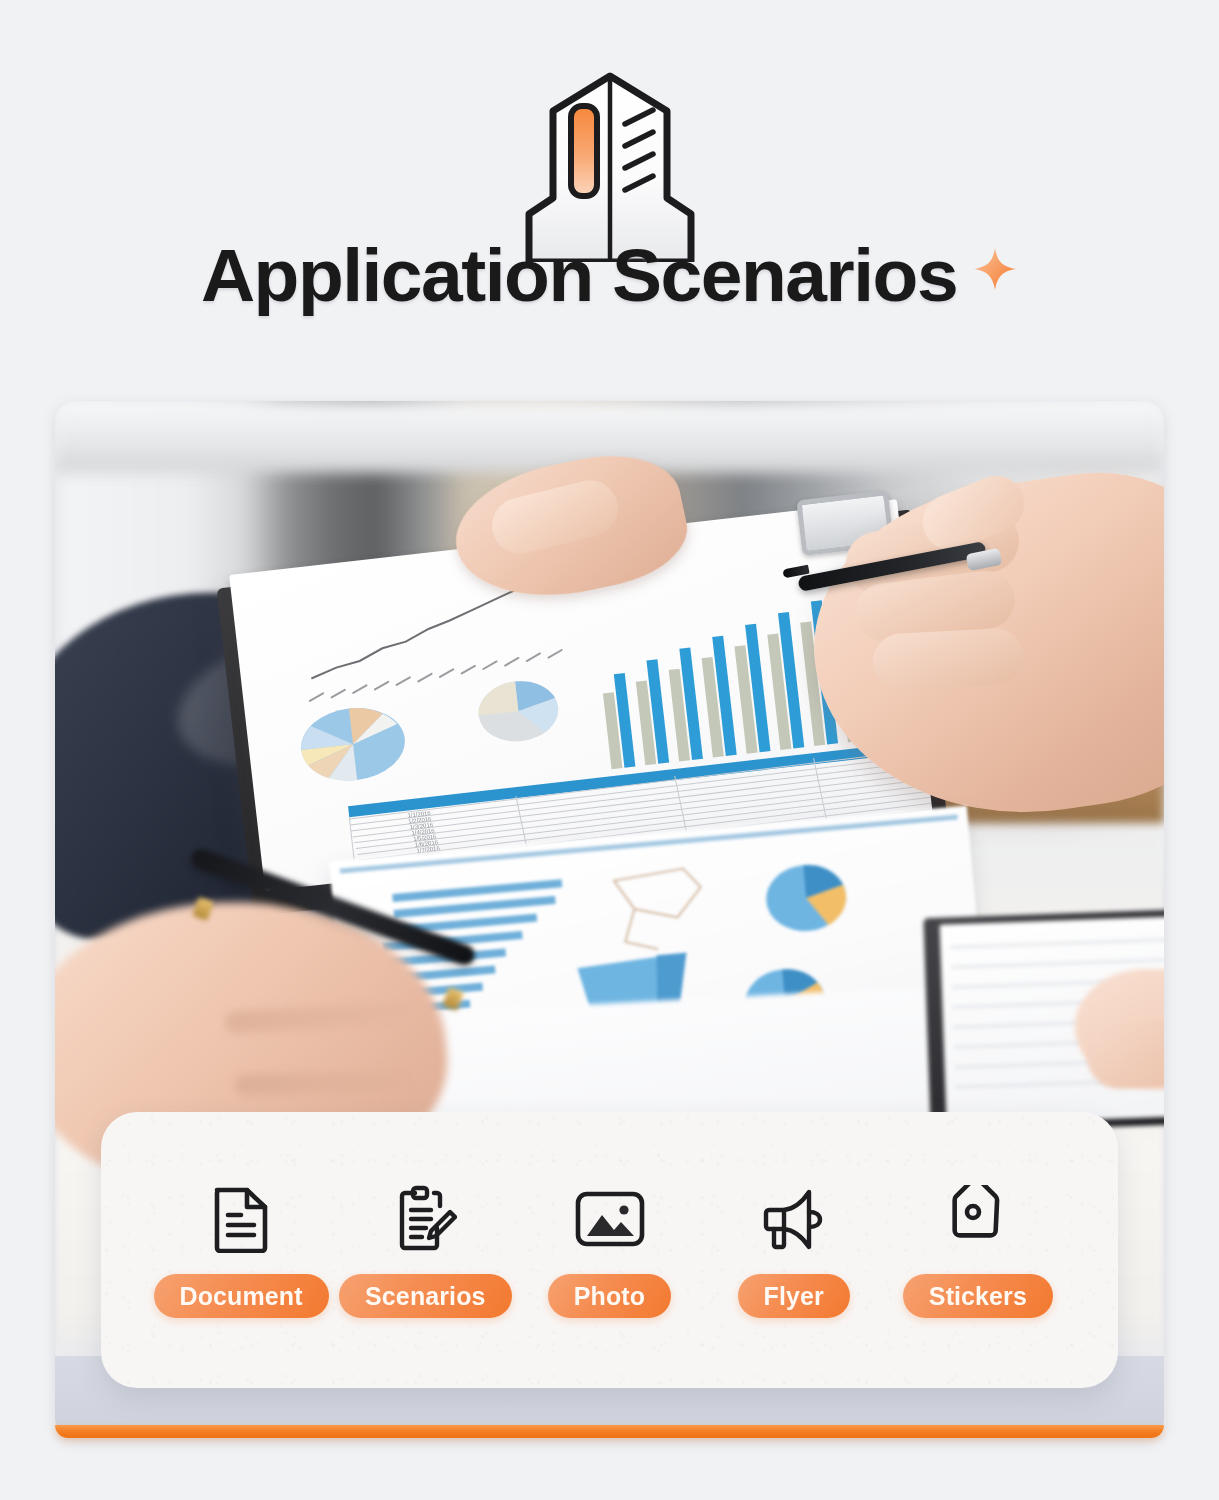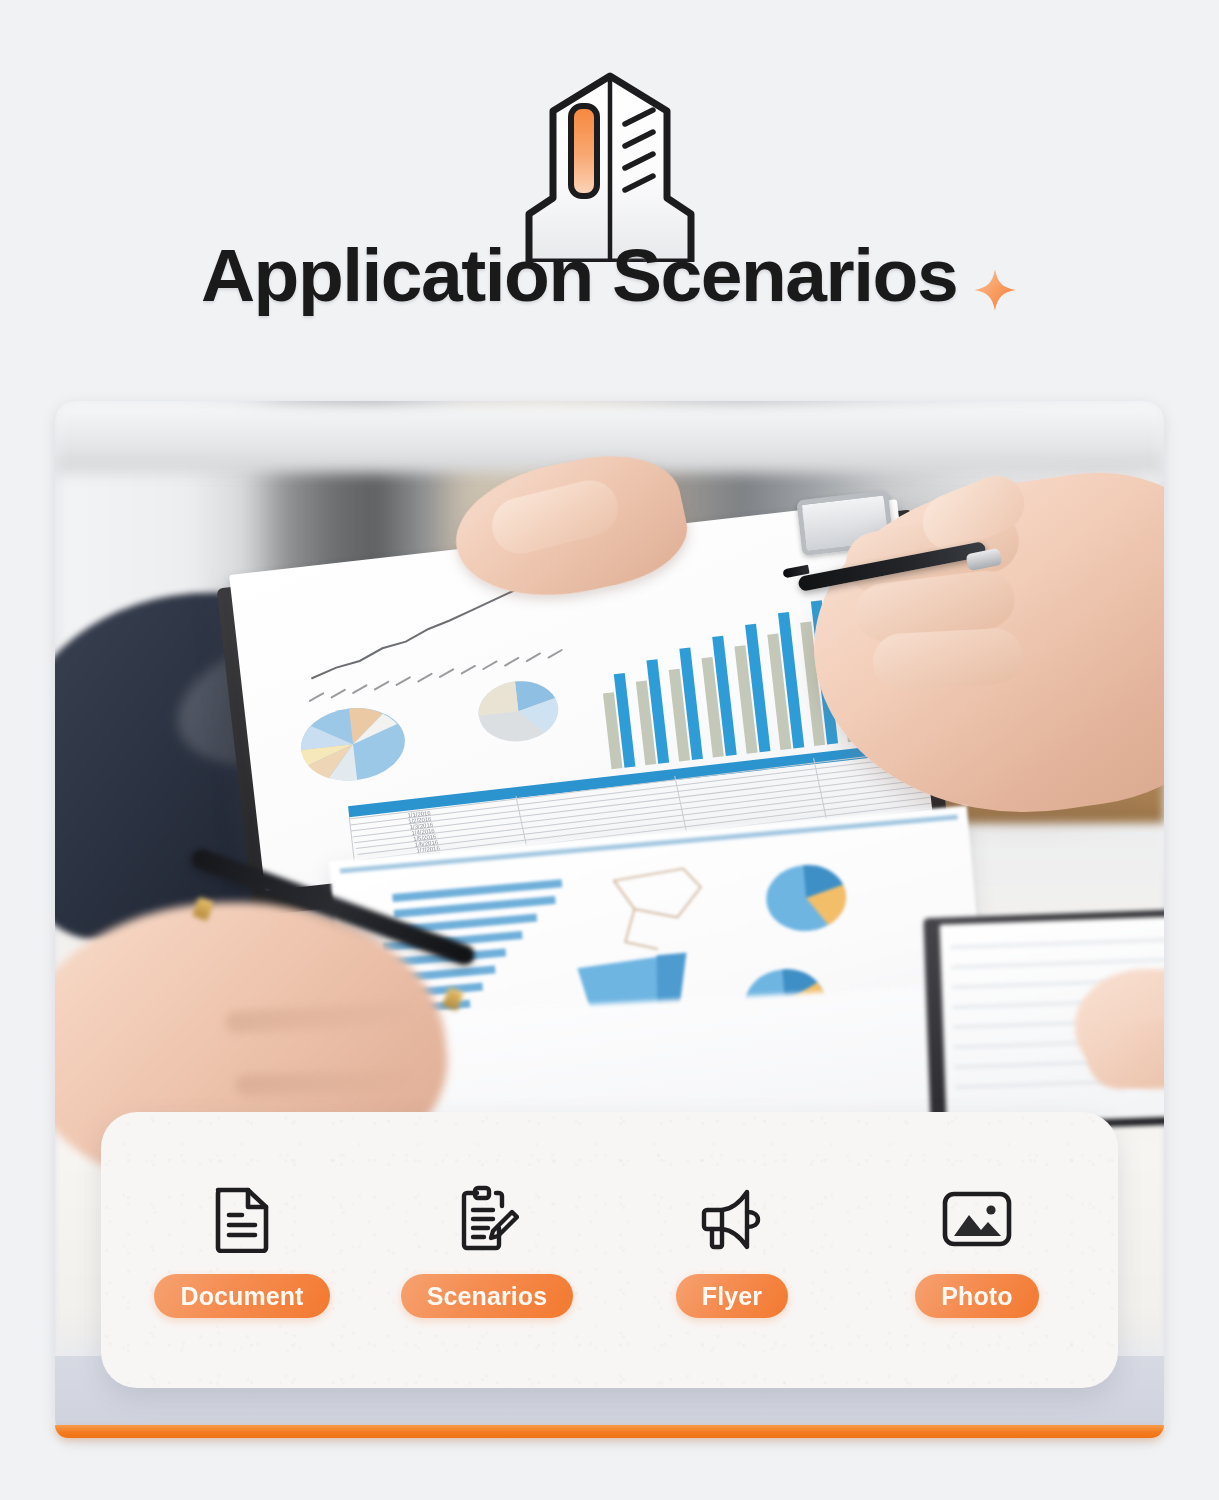--- a/index.html
+++ b/index.html
@@ -15,21 +15,21 @@
   .header { position:absolute; left:0; top:0; width:1219px; height:392px; }
 
   .logo-wrap {
     position:absolute; left:50%; top:62px; transform:translateX(-50%);
     width:230px; height:200px;
   }
   .logo-wrap svg { display:block; width:230px; height:200px; }
 
   .title-row {
     position:absolute; left:0; top:238px; width:1219px;
-    display:flex; align-items:flex-end; justify-content:center;gap:19px;
+    display:flex; align-items:center; justify-content:center;gap:19px;
   }
   .title-text {
     font-size:75px; font-weight:bold; color:#1A1A1A;
     letter-spacing:-1.5px; line-height:1;
     text-shadow:0 2px 3px rgba(150,150,160,.30);
     white-space:nowrap;
   }
   .sparkle { width:46px; height:46px; margin-left:-4px; margin-top:-14px; flex:none; }
 
   
@@ -605,38 +605,47 @@
             <line x1="18" y1="44" x2="33" y2="44"></line>
             <line x1="18" y1="53" x2="29" y2="53"></line>
             <path d="M57 28 l5 5 -19 19 -7 2 2 -7 z"></path>
           </svg>
         </div>
         <div class="pill">Scenarios</div>
       </div>
 
       <div class="item">
         <div class="item-icon">
+          <svg width="72" height="62" viewBox="0 0 72 62" fill="none" xmlns="http://www.w3.org/2000/svg">
+            <rect x="4" y="6" width="64" height="50" rx="9" stroke="#1E1E20" stroke-width="4.6"></rect>
+            <circle cx="50" cy="22" r="4.6" fill="#2A2A2C"></circle>
+            <path d="M13 48 L28 27 L40 42 L47 34 L60 48 Z" fill="#2A2A2C"></path>
+          </svg>
+        </div>
+        <div class="pill">Photo</div>
+      </div>
+
+      <div class="item">
+        <div class="item-icon">
           <svg width="74" height="68" viewBox="0 0 74 68" fill="none" stroke="#1E1E20" stroke-width="4.4" stroke-linecap="round" stroke-linejoin="round" xmlns="http://www.w3.org/2000/svg">
             <path d="M52 7 C44 19 36 24 27 25 V44 C36 45 44 50 52 62 Z"></path>
             <path d="M27 25 H12 a3 3 0 0 0 -3 3 V41 a3 3 0 0 0 3 3 H27"></path>
             <path d="M17 44 V60 a2 2 0 0 0 2 2 H25 a2 2 0 0 0 2 -2 V44"></path>
             <path d="M52 27 C59 27 63 30 63 34.5 C63 39 59 42 52 42"></path>
           </svg>
         </div>
         <div class="pill">Flyer</div>
       </div>
 
       <div class="item">
         <div class="item-icon">
-          <svg width="72" height="62" viewBox="0 0 72 62" fill="none" xmlns="http://www.w3.org/2000/svg">
-            <rect x="4" y="6" width="64" height="50" rx="9" stroke="#1E1E20" stroke-width="4.6"></rect>
-            <circle cx="50" cy="22" r="4.6" fill="#2A2A2C"></circle>
-            <path d="M13 48 L28 27 L40 42 L47 34 L60 48 Z" fill="#2A2A2C"></path>
+          <svg width="70" height="68" viewBox="0 0 70 68" fill="none" stroke="#1E1E20" stroke-width="4.6" stroke-linecap="round" stroke-linejoin="round" xmlns="http://www.w3.org/2000/svg">
+            <path d="M33 5 H12 a7 7 0 0 0 -7 7 V33 a5 5 0 0 0 1.5 3.5 L28 58 a5 5 0 0 0 7 0 L57 36 a5 5 0 0 0 0 -7 L36.5 6.5 A5 5 0 0 0 33 5 Z" transform="rotate(45 35 32)"></path>
+            <circle cx="30" cy="27" r="6"></circle>
           </svg>
         </div>
-        <div class="pill">Photo</div>
+        <div class="pill">Stickers</div>
       </div>
-
 
     </div>
   </div>
 
 </div>
 
 </body></html>

